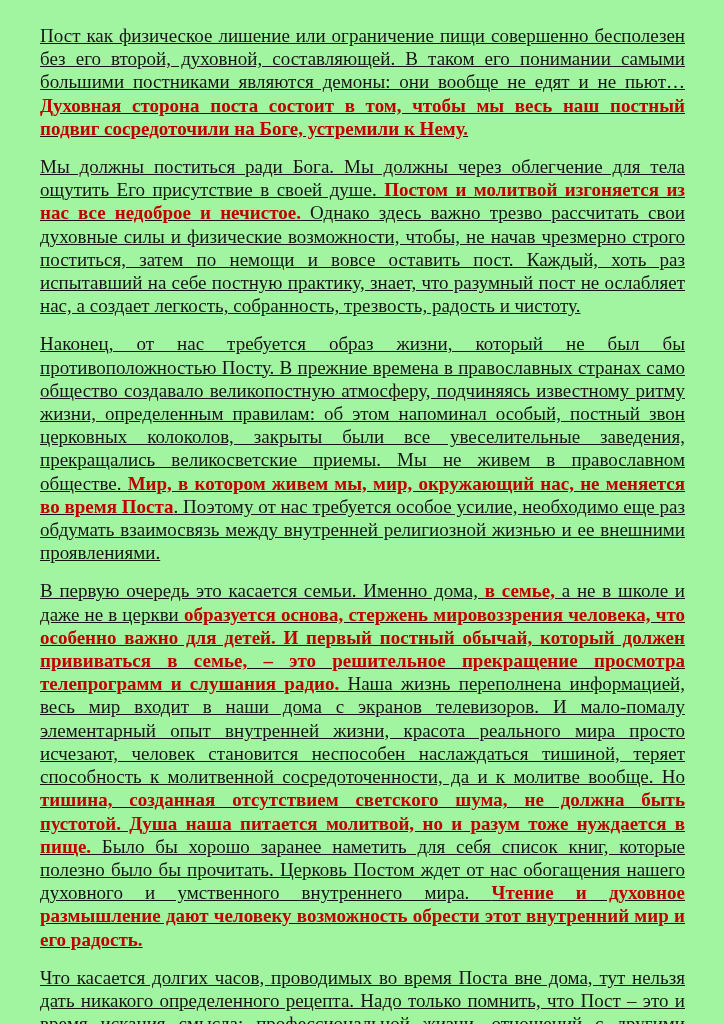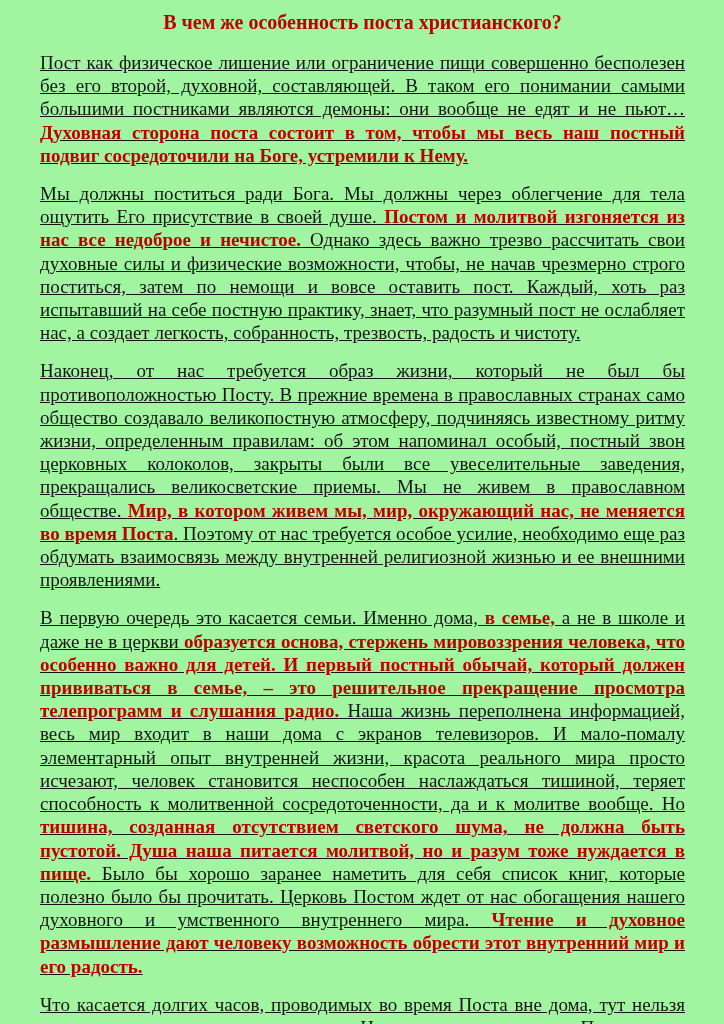--- a/index.html
+++ b/index.html
@@ -44,21 +44,20 @@
     text-align: center;
     padding-left: 72px;
     margin: 0;
     color: var(--body, #161616);
   }
 </style>
 </head>
 <body>
 
 <div class="page">
-  <h1 class="title">В чем же особенность поста христианского?</h1>
   <div class="doc-body">
       <p><span class="normal">Пост как физическое лишение или ограничение пищи совершенно бесполезен без его второй, духовной, составляющей. В таком его понимании самыми большими постниками являются демоны: они вообще не едят и не пьют…</span><span class="emphasis">Духовная сторона поста состоит в том, чтобы мы весь наш постный подвиг сосредоточили на Боге, устремили к Нему.</span></p>
       <p><span class="normal">Мы должны поститься ради Бога. Мы должны через облегчение для тела ощутить Его присутствие в своей душе. </span><span class="emphasis">Постом и молитвой изгоняется из нас все недоброе и нечистое.</span><span class="normal"> Однако здесь важно трезво рассчитать свои духовные силы и физические возможности, чтобы, не начав чрезмерно строго поститься, затем по немощи и вовсе оставить пост. Каждый, хоть раз испытавший на себе постную практику, знает, что разумный пост не ослабляет нас, а создает легкость, собранность, трезвость, радость и чистоту.</span></p>
       <p><span class="normal">Наконец, от нас требуется образ жизни, который не был бы противоположностью Посту. В прежние времена в православных странах само общество создавало великопостную атмосферу, подчиняясь известному ритму жизни, определенным правилам: об этом напоминал особый, постный звон церковных колоколов, закрыты были все увеселительные заведения, прекращались великосветские приемы. Мы не живем в православном обществе. </span><span class="emphasis">Мир, в котором живем мы, мир, окружающий нас, не меняется во время Поста</span><span class="normal">. Поэтому от нас требуется особое усилие, необходимо еще раз обдумать взаимосвязь между внутренней религиозной жизнью и ее внешними проявлениями.</span></p>
       <p><span class="normal">В первую очередь это касается семьи. Именно дома, </span><span class="emphasis">в семье,</span><span class="normal"> а не в школе и даже не в церкви </span><span class="emphasis">образуется основа, стержень мировоззрения человека, что особенно важно для детей. И первый постный обычай, который должен прививаться в семье, – это решительное прекращение просмотра телепрограмм и слушания радио.</span><span class="normal"> Наша жизнь переполнена информацией, весь мир входит в наши дома с экранов телевизоров. И мало-помалу элементарный опыт внутренней жизни, красота реального мира просто исчезают, человек становится неспособен наслаждаться тишиной, теряет способность к молитвенной сосредоточенности, да и к молитве вообще. Но </span><span class="emphasis">тишина, созданная отсутствием светского шума, не должна быть пустотой. Душа наша питается молитвой, но и разум тоже нуждается в пище.</span><span class="normal"> Было бы хорошо заранее наметить для себя список книг, которые полезно было бы прочитать. Церковь Постом ждет от нас обогащения нашего духовного и умственного внутреннего мира. </span><span class="emphasis">Чтение и духовное размышление дают человеку возможность обрести этот внутренний мир и его радость.</span></p>
       <p><span class="normal">Что касается долгих часов, проводимых во время Поста вне дома, тут нельзя дать никакого определенного рецепта. Надо только помнить, что Пост – это и время искания смысла: профессиональной жизни, отношений с другими людьми, смысла жизни. И если наша вера имеет какое-либо значение, она должна быть соотнесена с жизнью во всех ее сложностях.</span></p>
     </div>
   <p class="source">Источник: сайт Азбука.ру. https://azbyka.ru/petrov-post-kak-nam-ego-provesti</p>
 </div>
 

